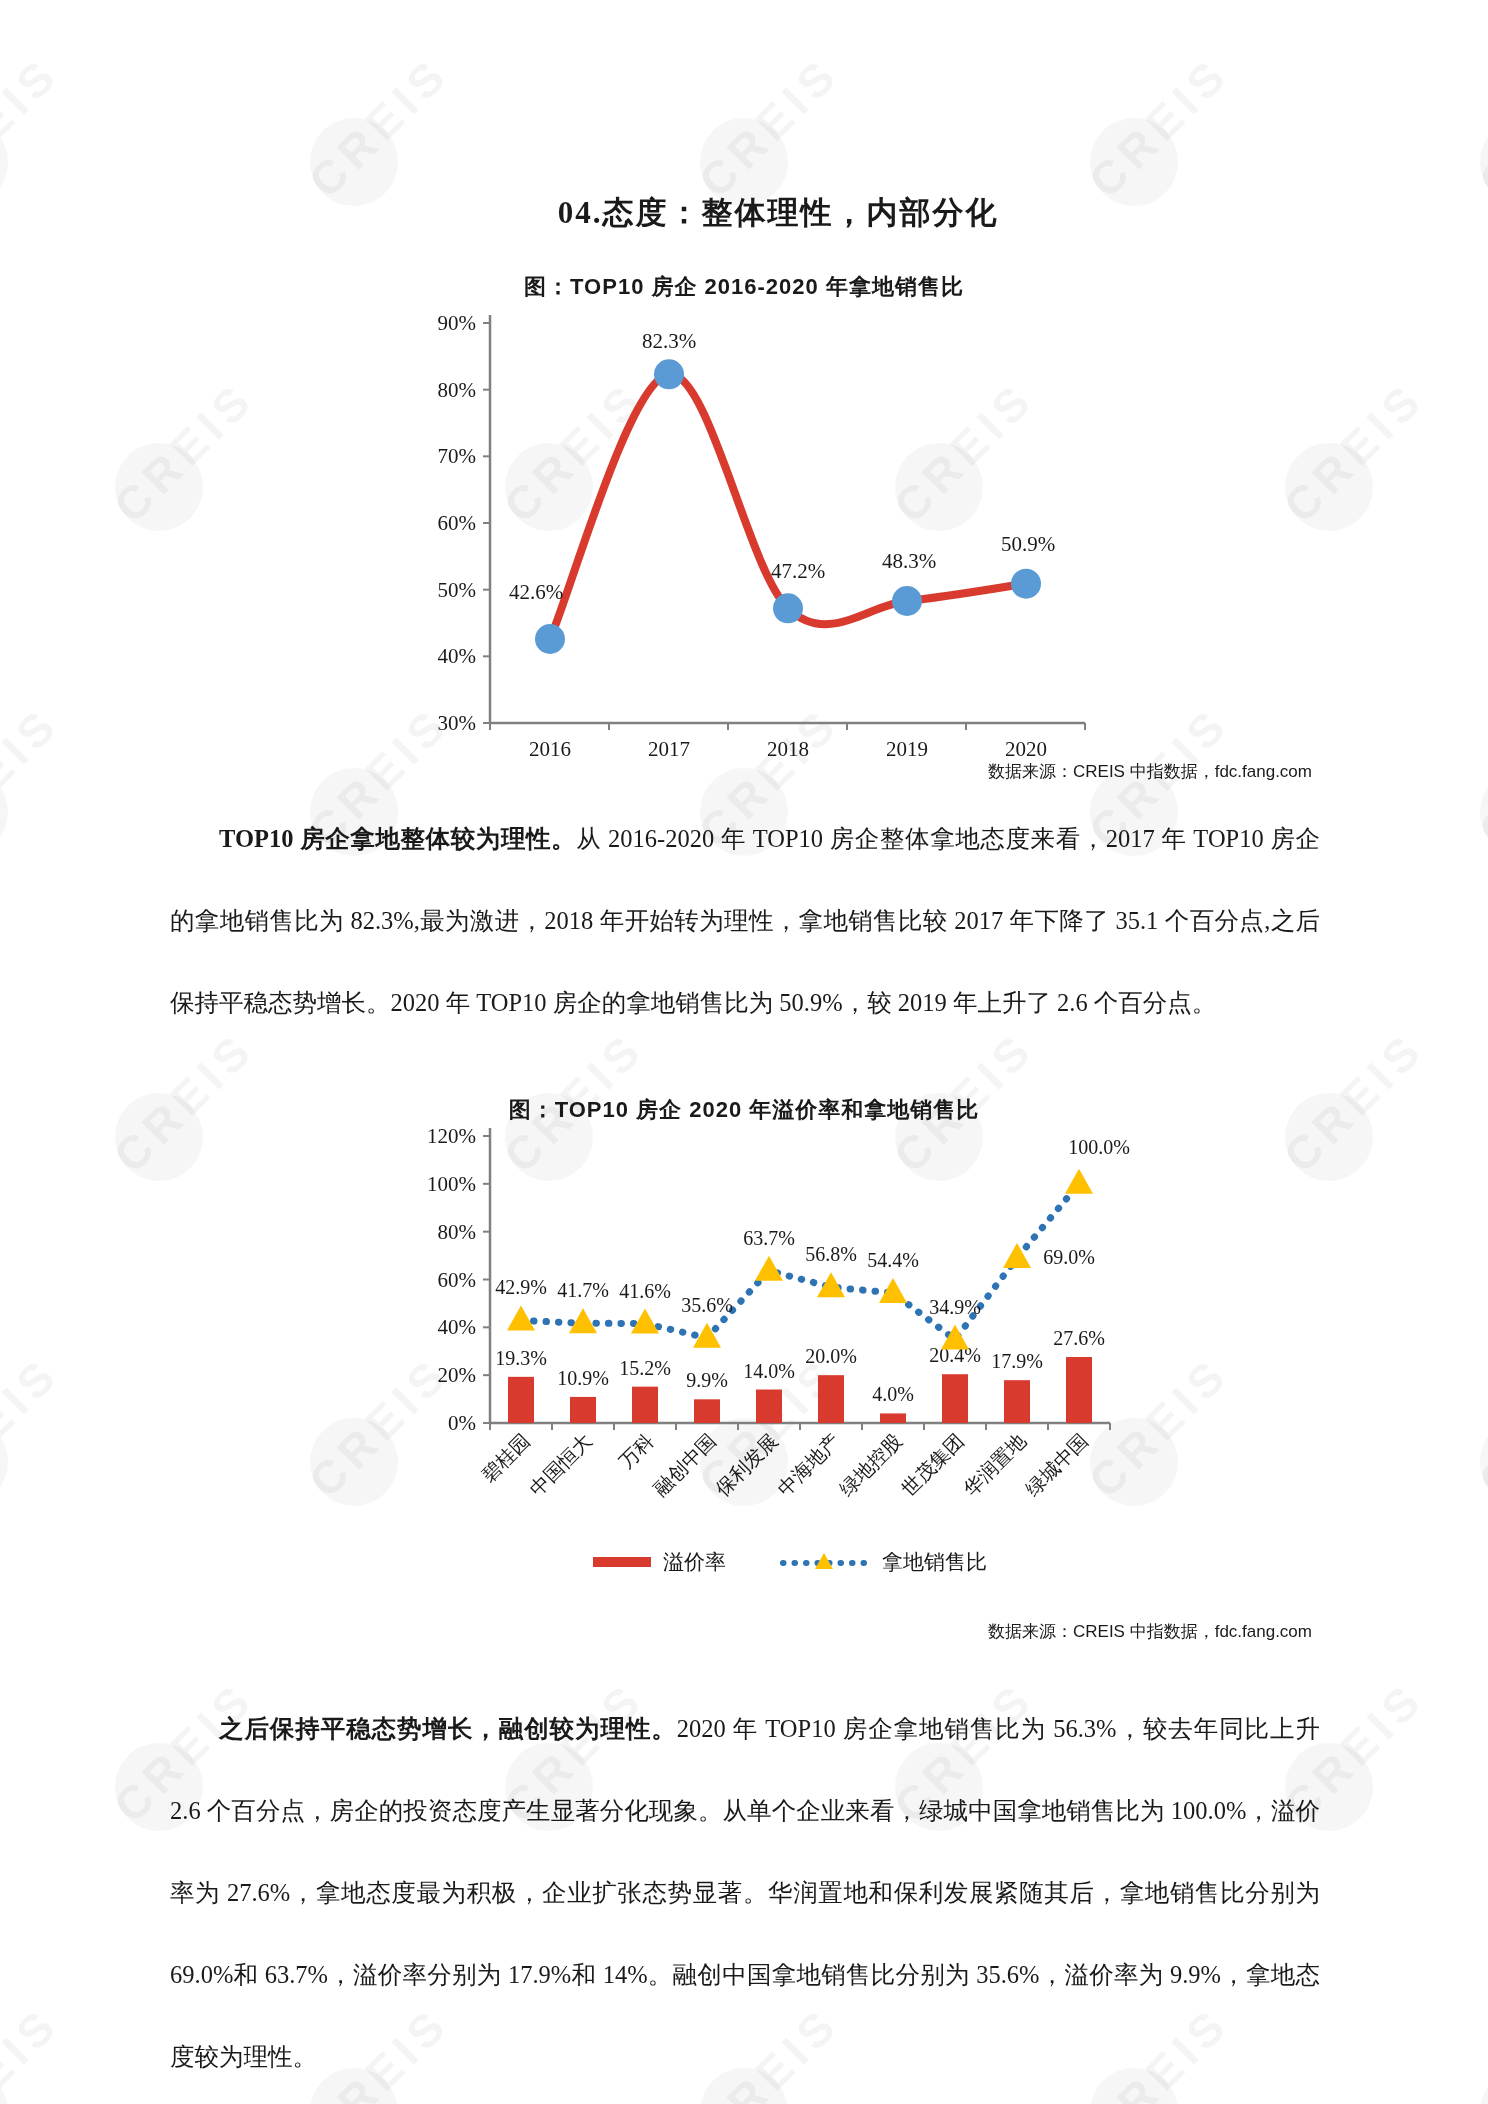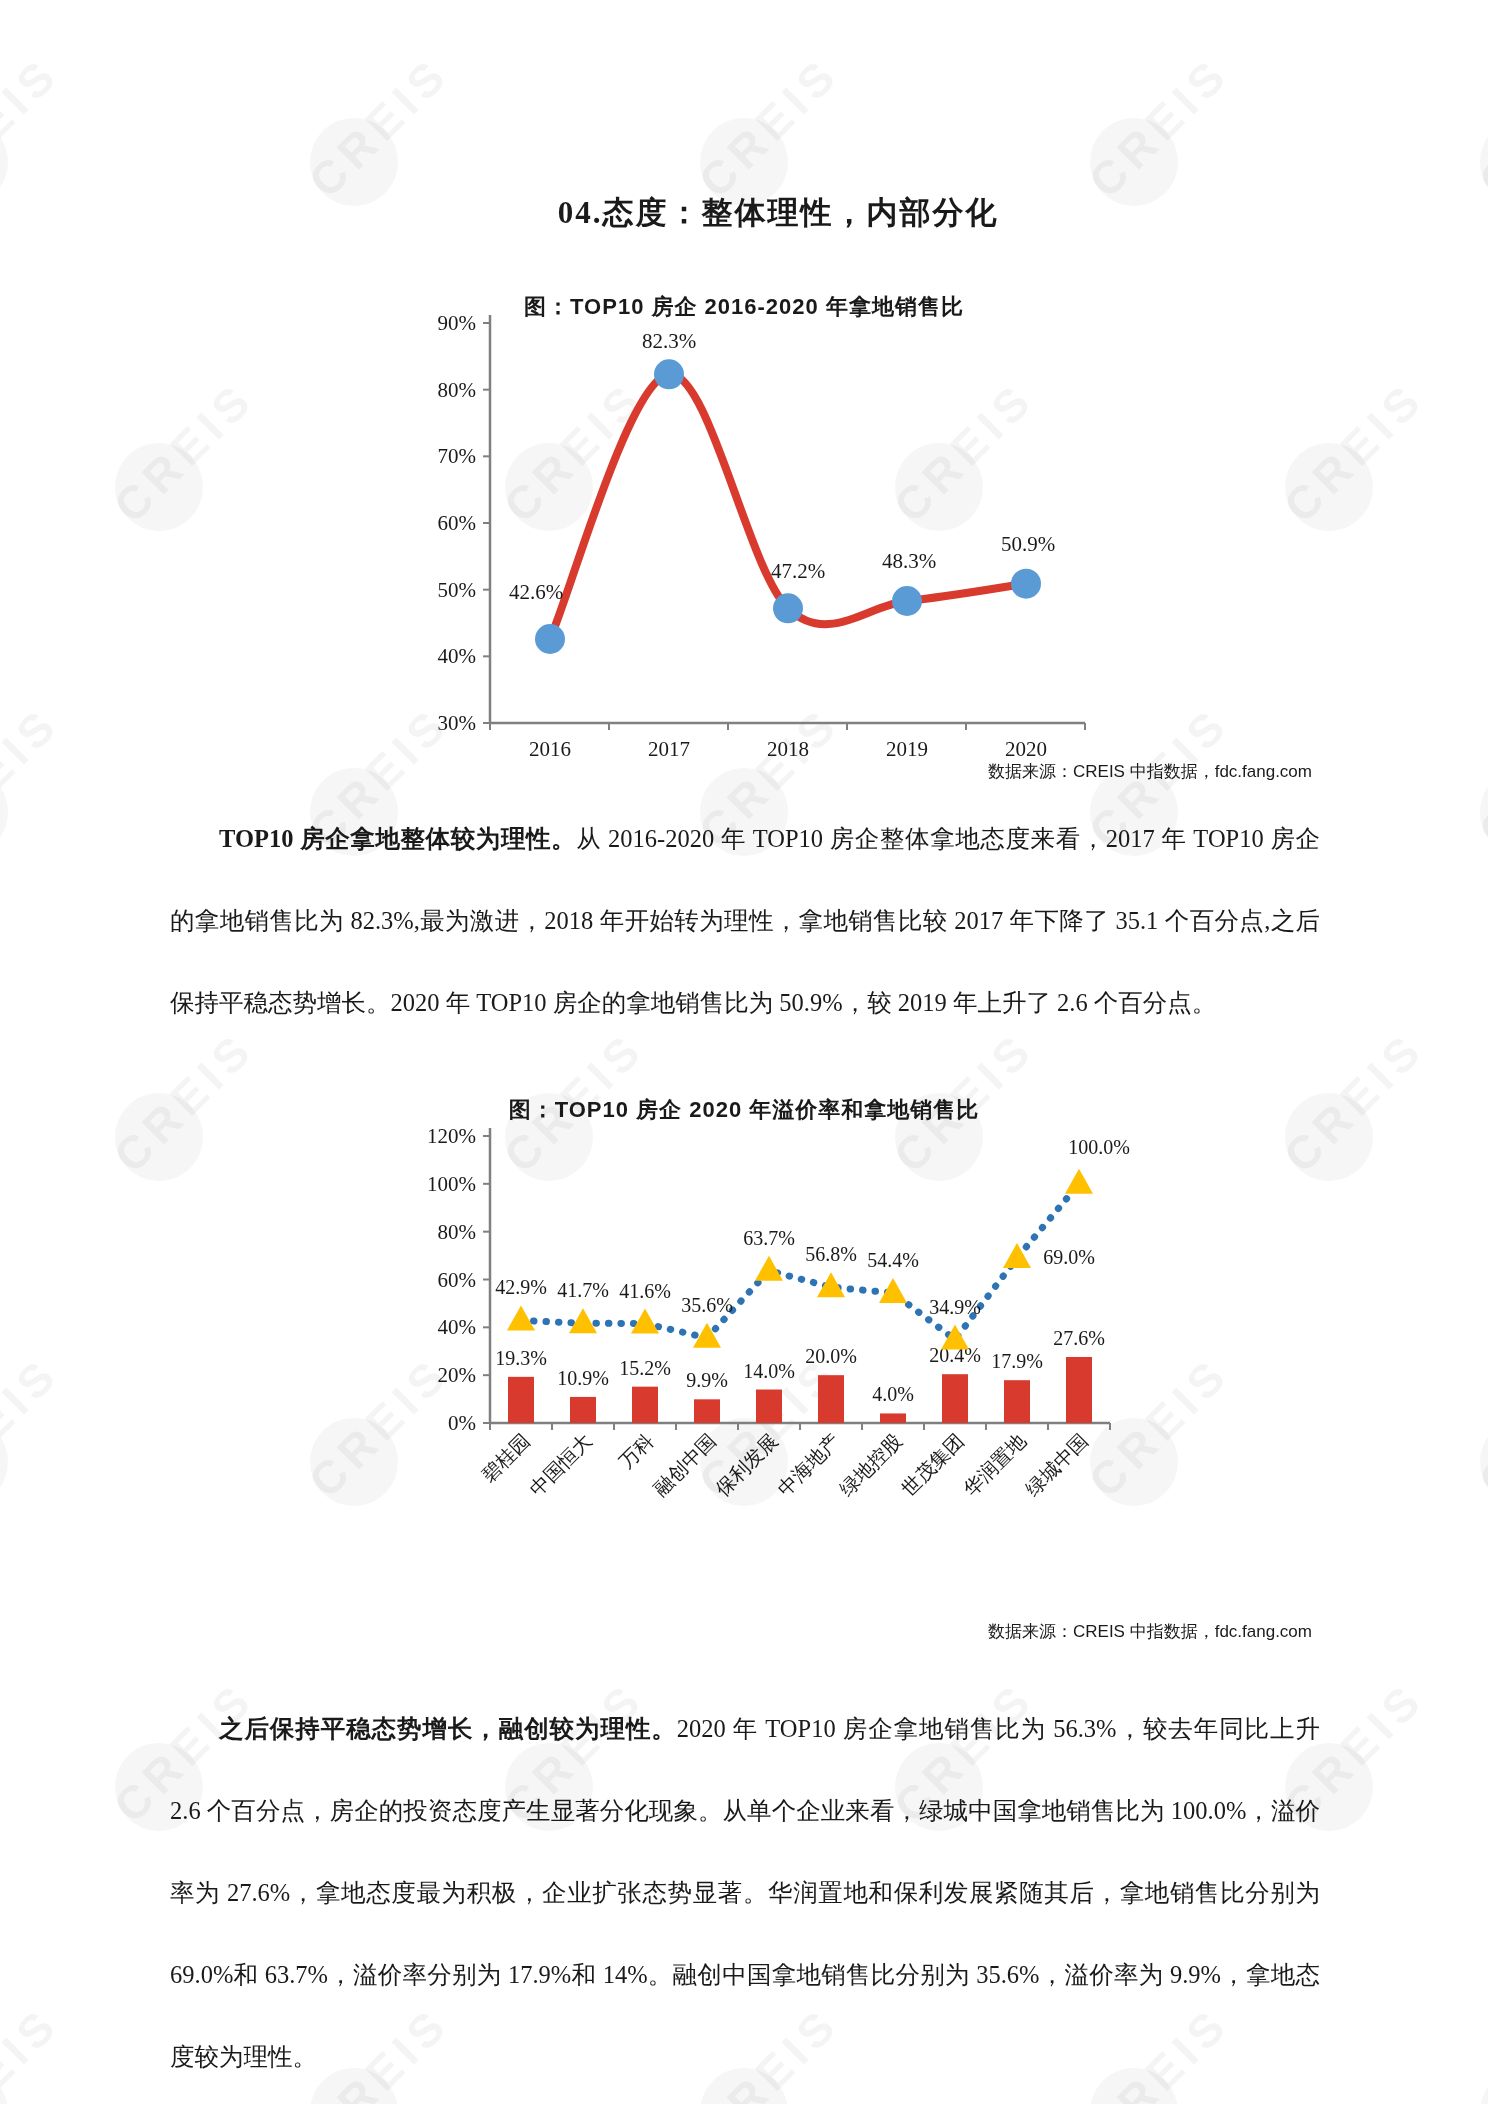--- a/index.html
+++ b/index.html
@@ -11,21 +11,21 @@
              background:rgba(130,130,130,0.075);}
   .wm-text{position:absolute;left:26px;bottom:2px;transform:rotate(-45deg);transform-origin:0 100%;
            font-family:"Liberation Sans","DejaVu Sans",sans-serif;font-weight:bold;font-size:46px;
            letter-spacing:7px;color:rgba(130,130,130,0.085);white-space:nowrap;}
   .content{position:absolute;inset:0;z-index:1;}
   .title{position:absolute;top:192px;left:0;width:100%;text-align:center;margin:0;
          font-size:31px;font-weight:bold;letter-spacing:2px;padding-left:34px;}
   .chart-heading{position:absolute;left:0;width:100%;text-align:center;margin:0;
          font-size:22px;font-weight:bold;letter-spacing:1px;
          font-family:"Liberation Sans","DejaVu Sans",sans-serif;}
-  .ch1{top:272px;margin-top:20px;}
+  .ch1{top:272px;}
   .ch2{top:1054px;margin-top:41px;}
   svg.chart1{position:absolute;left:400px;top:300px;width:740px;height:470px;}
   svg.chart2{position:absolute;left:400px;top:1090px;width:780px;height:455px;}
   svg text{fill:#1a1a1a;font-family:"Liberation Serif","DejaVu Serif",serif;}
   .source{position:absolute;left:0;width:1272px;text-align:right;font-size:17px;
           font-family:"Liberation Sans","DejaVu Sans",sans-serif;margin-left:40px;}
   .s1{top:760px;}
   .s2{top:1620px;}
   .para{position:absolute;left:170px;width:1150px;margin:0;font-size:24.5px;line-height:82px;
         text-align:justify;text-indent:49px;}
@@ -294,18 +294,33 @@
         <text x="245" y="207.50666666666666" text-anchor="middle" font-size="20">41.6%</text>
         <text x="307" y="221.85666666666668" text-anchor="middle" font-size="20">35.6%</text>
         <text x="369" y="154.65083333333334" text-anchor="middle" font-size="20">63.7%</text>
         <text x="431" y="171.15333333333334" text-anchor="middle" font-size="20">56.8%</text>
         <text x="493" y="176.89333333333335" text-anchor="middle" font-size="20">54.4%</text>
         <text x="555" y="223.53083333333333" text-anchor="middle" font-size="20">34.9%</text>
         <text x="669" y="173.975" text-anchor="middle" font-size="20">69.0%</text>
         <text x="699" y="63.83333333333334" text-anchor="middle" font-size="20">100.0%</text>
       </svg>
 
+    <div class="legend">
+      <span class="legend-item">
+        <svg width="58" height="14">
+          <rect x="0" y="2" width="58" height="10" fill="#D93A2E"></rect>
+        </svg>
+        <span class="legend-label">溢价率</span>
+      </span>
+      <span class="legend-item">
+        <svg width="92" height="22">
+          <line x1="5" y1="12" x2="87" y2="12" stroke-width="6" stroke-linecap="round" stroke-dasharray="0.5 11" stroke="#2E74B5"></line>
+          <path d="M 46 2 L 55 18 L 37 18 Z" fill="#FFC000"></path>
+        </svg>
+        <span class="legend-label">拿地销售比</span>
+      </span>
+    </div>
 
     <div class="source s2">数据来源：CREIS 中指数据，fdc.fang.com</div>
 
     <p class="para p2"><b>之后保持平稳态势增长，融创较为理性。</b><span>2020 年 TOP10 房企拿地销售比为 56.3%，较去年同比上升 2.6 个百分点，房企的投资态度产生显著分化现象。从单个企业来看，绿城中国拿地销售比为 100.0%，溢价率为 27.6%，拿地态度最为积极，企业扩张态势显著。华润置地和保利发展紧随其后，拿地销售比分别为 69.0%和 63.7%，溢价率分别为 17.9%和 14%。融创中国拿地销售比分别为 35.6%，溢价率为 9.9%，拿地态度较为理性。</span></p>
   </div>
 </div>
 
 </body></html>

